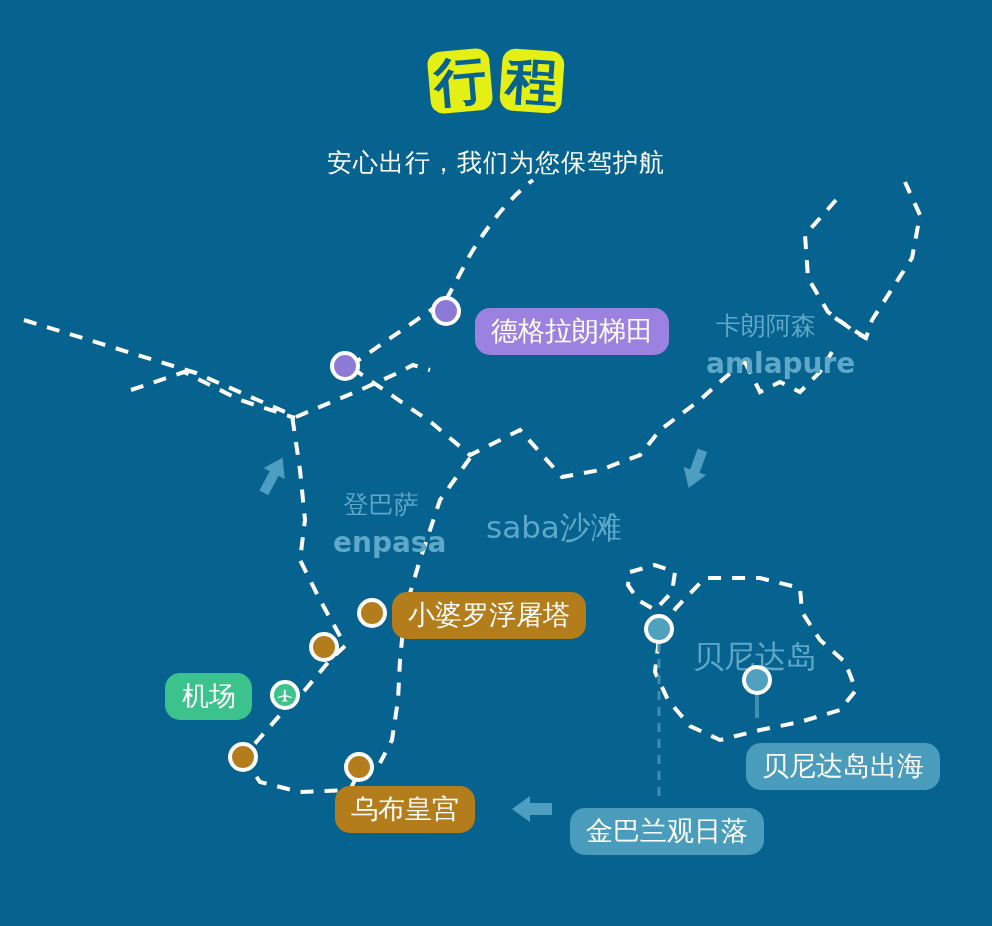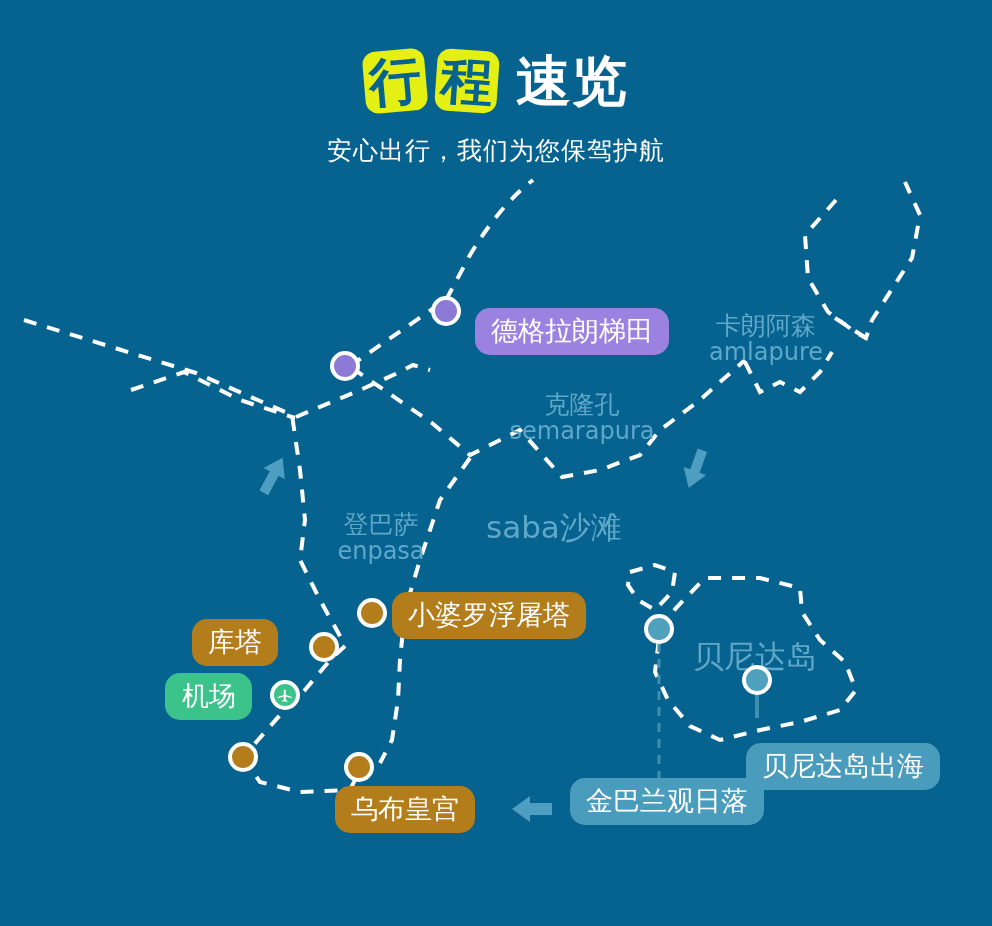--- a/index.html
+++ b/index.html
@@ -59,21 +59,21 @@
   .title-plain {
     color: #ffffff;
     font-size: 55px;
     line-height: 1;
     font-weight: bold;
     letter-spacing: 1px;
     margin-left: 12px;
     font-family: "DejaVu Sans", "Liberation Sans", sans-serif;
   }
   .subtitle {
-    margin-top: 16px;
+    margin-top: 28px;
     color: #ffffff;
     font-size: 25px;
     letter-spacing: 1px;
     font-family: "DejaVu Sans", "Liberation Sans", sans-serif;
   }
 
   
   #map-layer {
     position: absolute;
     left: 0; top: 0;
@@ -85,21 +85,21 @@
   .region {
     position: absolute;
     color: #5fa8c9;
     text-align: center;
     line-height: 1.0;
     white-space: nowrap;
     font-family: "DejaVu Sans", "Liberation Sans", sans-serif;
     pointer-events: none;
   }
   .region .cn { display: block; font-size: 25px; }
-  .region .en { display: block; font-size: 24px; margin-top: 2px; }
+  .region .en { display: block; font-size: 28px; margin-top: 12px; font-weight: bold; }
   .region.single .cn { font-size: 31px; }
 
   
   .marker {
     position: absolute;
     width: 30px;
     height: 30px;
     border-radius: 50%;
     border: 4px solid #ffffff;
     box-sizing: border-box;
@@ -182,34 +182,29 @@
     </g>
     <g stroke="#3f8fb0" stroke-width="4">
       <line x1="757" y1="692" x2="757" y2="718"></line>
     </g>
   </svg>
 
   <div class="header">
     <div class="title-row">
       <span class="tile t1">行</span>
       <span class="tile t2">程</span>
-      <span class="title-plain">速览</span>
     </div>
     <div class="subtitle">安心出行，我们为您保驾护航</div>
   </div>
 
   <div class="region" style="left:706px; top:313px; width:120px;">
     <span class="cn">卡朗阿森</span>
     <span class="en">amlapure</span>
   </div>
-  <div class="region" style="left:509px; top:392px; width:146px;">
-    <span class="cn">克隆孔</span>
-    <span class="en">semarapura</span>
-  </div>
-  <div class="region" style="left:333px; top:512px; width:96px;">
+  <div class="region" style="left:333px; top:492px; width:96px;">
     <span class="cn">登巴萨</span>
     <span class="en">enpasa</span>
   </div>
   <div class="region single" style="left:486px; top:512px; width:130px;">
     <span class="cn">saba沙滩</span>
   </div>
   <div class="region single" style="left:692px; top:641px; width:126px;">
     <span class="cn">贝尼达岛</span>
   </div>
 
@@ -222,19 +217,18 @@
       <path fill="#ffffff" d="M21 14.5l-8-2.5V6.2c0-.9-.6-1.7-1.3-1.7s-1.3.8-1.3 1.7V12l-8 2.5v1.8l8-2.2v4.3l-2.2 1.4v1.3l3.5-.9 3.5.9v-1.3L13 18.4v-4.3l8 2.2z"></path>
     </svg>
   </div>
   <div class="marker brown" style="left:228px; top:742px;"></div>
   <div class="marker brown" style="left:344px; top:752px;"></div>
   <div class="marker teal" style="left:644px; top:614px;"></div>
   <div class="marker teal" style="left:742px; top:665px;"></div>
 
   <div class="lbl purple" style="left:475px; top:308px;">德格拉朗梯田</div>
   <div class="lbl brown" style="left:392px; top:592px;">小婆罗浮屠塔</div>
-  <div class="lbl brown" style="left:192px; top:619px;">库塔</div>
   <div class="lbl green" style="left:165px; top:673px;">机场</div>
   <div class="lbl brown" style="left:335px; top:786px;">乌布皇宫</div>
   <div class="lbl teal" style="left:746px; top:743px;">贝尼达岛出海</div>
-  <div class="lbl teal" style="left:570px; top:778px;">金巴兰观日落</div>
+  <div class="lbl teal" style="left:570px; top:808px;">金巴兰观日落</div>
 
 </div>
 
 </body></html>

